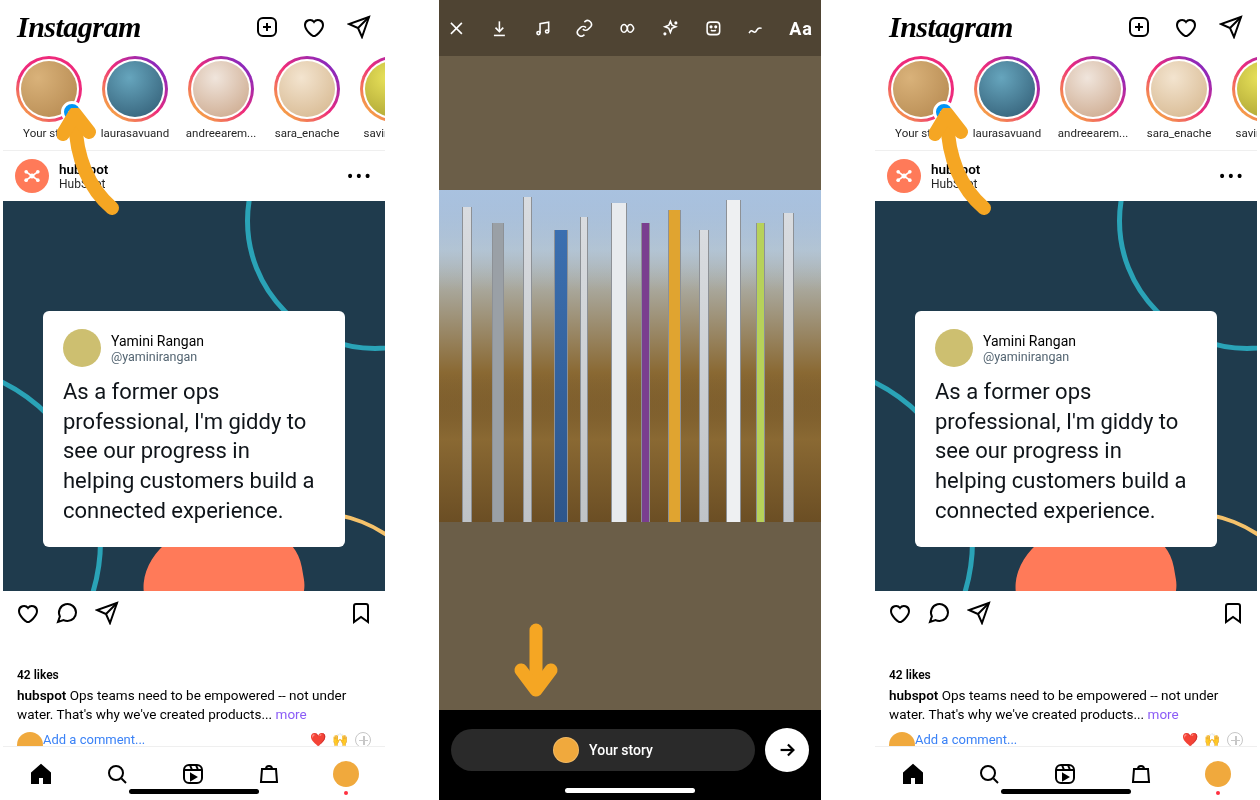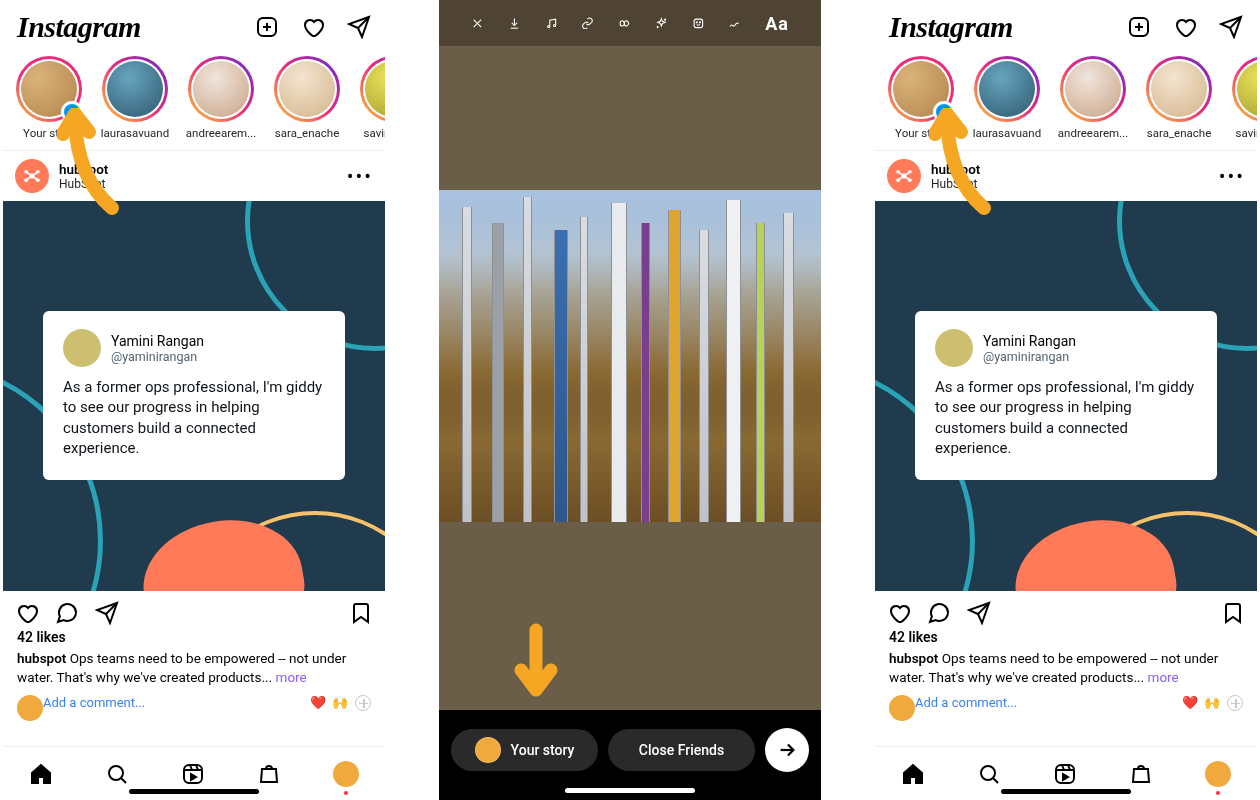--- a/index.html
+++ b/index.html
@@ -35,25 +35,25 @@
   .post-img { width: 100%; height: 390px; background:#1f3b4d; position:relative; overflow:hidden; }
   .swirl1 { position:absolute; width:260px; height:260px; border:5px solid #2aa3b7; border-radius:50%; top:-110px; right:-120px; }
   .swirl1b { position:absolute; width:360px; height:360px; border:5px solid #2aa3b7; border-radius:50%; top:160px; left:-260px; }
   .blob { position:absolute; width:160px; height:120px; background:#ff7a59; border-radius:50% 50% 40% 50%; bottom:-50px; left:140px; transform:rotate(-10deg); }
   .yline { position:absolute; width:260px; height:260px; border:4px solid #f5c26b; border-radius:50%; bottom:-180px; right:-60px; }
   .tweet { position:absolute; top:110px; left:40px; right:40px; background:#fff; border-radius:6px; padding:18px 20px 22px 20px; }
   .tweet-head { display:flex; gap:10px; align-items:center; margin-bottom:10px;}
   .tava { width:38px;height:38px;border-radius:50%; background:#cdbf70;}
   .tname { font-weight:400; font-size:14px; }
   .thandle { font-size:12.5px; color:#536471;}
-  .tbody { font-size:15px; line-height:1.35; color:#0f1419; }
+  .tbody { font-size:22px; line-height:1.35; color:#0f1419; }
 
   .post-actions { display:flex; align-items:center; padding:10px 12px 4px 12px; gap:16px; }
   .post-actions .right { margin-left:auto; }
-  .likes { padding: 0 14px; font-weight:600; font-size:14px; }
+  .likes { padding: 0 14px; font-weight:600; font-size:12px;margin-top:39px; }
   .caption { padding: 4px 14px 2px 14px; font-size:13.5px; line-height:1.4; }
   .caption .u { font-weight:600; }
   .caption .more { color:#8b5cf6; }
 
   .addc { display:flex; align-items:flex-start; gap:0; padding:6px 14px 2px 14px; font-size:13px; color:#3b82f6;}
   .addc .mini { width:26px;height:26px;border-radius:50%; background:#f0a93d;}
   .addc .reacts { margin-left:auto; font-size:13px; display:flex; gap:6px; align-items:center;}
   .circleplus { width:16px;height:16px;border:1.5px solid #c7c7c7;border-radius:50%; position:relative;}
   .circleplus::before, .circleplus::after { content:""; position:absolute; background:#c7c7c7;}
   .circleplus::before { left:7px; top:3px; width:1.5px; height:9px;}
@@ -62,21 +62,21 @@
   .bottomnav { position:absolute; bottom:0; left:0; right:0; height:54px; background:#fff; border-top:1px solid #efefef; display:flex; align-items:center; justify-content:space-around; }
   .bottomnav .icon svg { width:26px; height:26px; }
   .navava { width:26px; height:26px; border-radius:50%; background:#f0a93d; position:relative;}
   .navava::after{content:"";position:absolute;width:4px;height:4px;background:#ff3040;border-radius:50%;bottom:-8px;left:11px;}
   .homebar { position:absolute; bottom:6px; left:50%; transform:translateX(-50%); width:130px; height:5px; background:#000; border-radius:3px;}
 
   .arrow-annot { position:absolute; width:70px; height:110px; pointer-events:none; z-index:20;}
   .arrow-annot svg { width:100%; height:100%; }
 
   
-  .editor-top { position:absolute; top:0; left:0; right:0; height:46px; display:flex; align-items:center; gap:24px; padding:0 32px; background:rgba(60,52,38,0.6); z-index:5;}
+  .editor-top { position:absolute; top:0; left:0; right:0; height:56px; display:flex; align-items:center; gap:24px; padding:0 8px; background:rgba(60,52,38,0.6); z-index:5;}
   .editor-top .ti { color:#fff; width:24px; height:24px; display:flex; align-items:center; justify-content:center; }
   .editor-top .ti svg { stroke:#fff; fill:none; stroke-width:2;}
   .editor-top .aa { font-weight:700; font-size:18px; letter-spacing:1px; color:#fff;}
 
   .forest { position:absolute; top:190px; left:0; right:0; height:332px; background: linear-gradient(180deg,#9fb6d1 0%, #b7c4cc 18%, #8a6933 55%, #6b4e24 70%, #4f3d1f 100%); overflow:hidden;}
   .tree { position:absolute; bottom:0; width:10px; background:linear-gradient(180deg,#d9dce0 0%, #bfc3c7 100%); border-left:1px solid #8d9196; border-right:1px solid #8d9196;}
 
   .share-row { position:absolute; left:0; right:0; bottom:24px; height:52px; display:flex; gap:10px; padding:0 12px; align-items:center; background:#000;}
   .pill { flex:1; height:42px; border-radius:22px; background:#2a2a2a; color:#fff; display:flex; align-items:center; justify-content:center; gap:10px; font-size:14px; font-weight:500;}
   .pill .pav { width:26px;height:26px; border-radius:50%; background:#f0a93d; border:1px solid #fff3;}
@@ -361,23 +361,20 @@
           <path d="M10 48 L25 68 L40 48" stroke="#f5a623" stroke-width="13" fill="none" stroke-linecap="round" stroke-linejoin="round"></path>
         </svg>
     </div>
 
     <div class="darkbg"></div>
     <div class="share-row">
       <div class="pill">
         <div class="pav"></div>
         <span>Your story</span>
       </div>
-      <div class="pill">
-        <span>Close Friends</span>
-      </div>
       <div class="nextbtn">
           <svg viewBox="0 0 24 24" width="22" height="22">
             <path d="M5 12h14"></path>
             <path d="M13 6l6 6-6 6"></path>
           </svg>
         </div>
     </div>
     <div class="homebar light"></div>
   </div>
 

